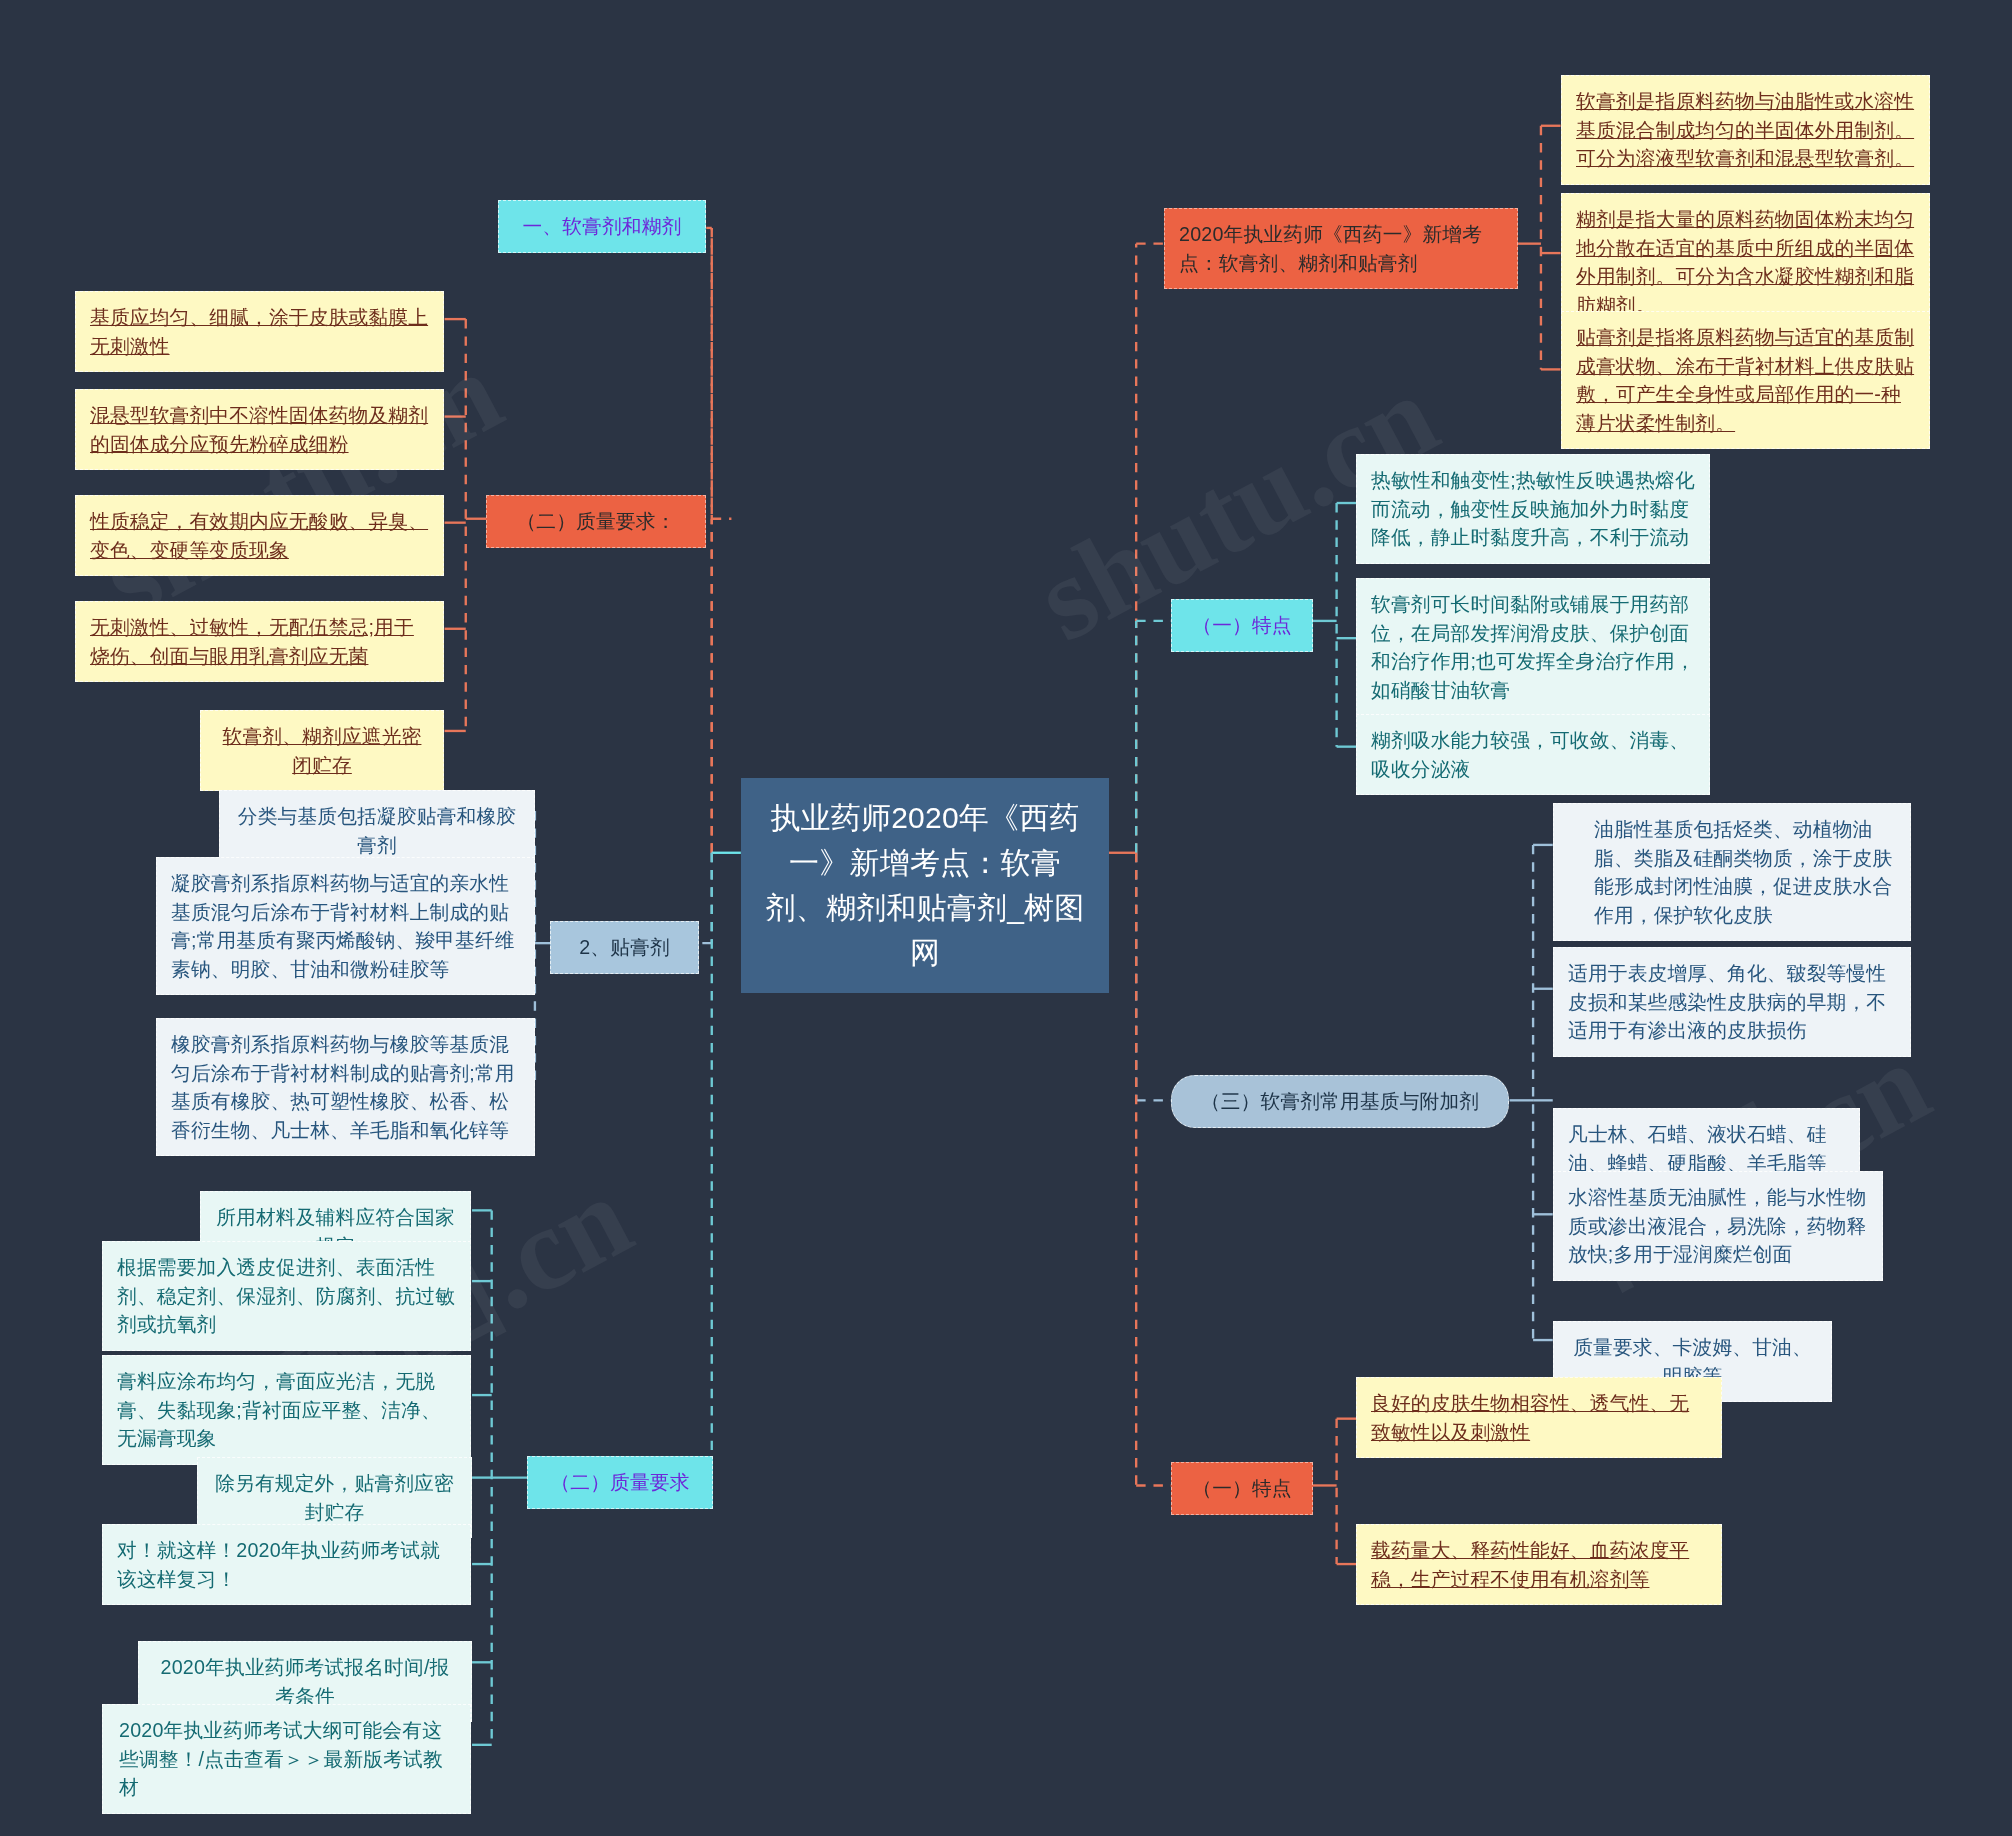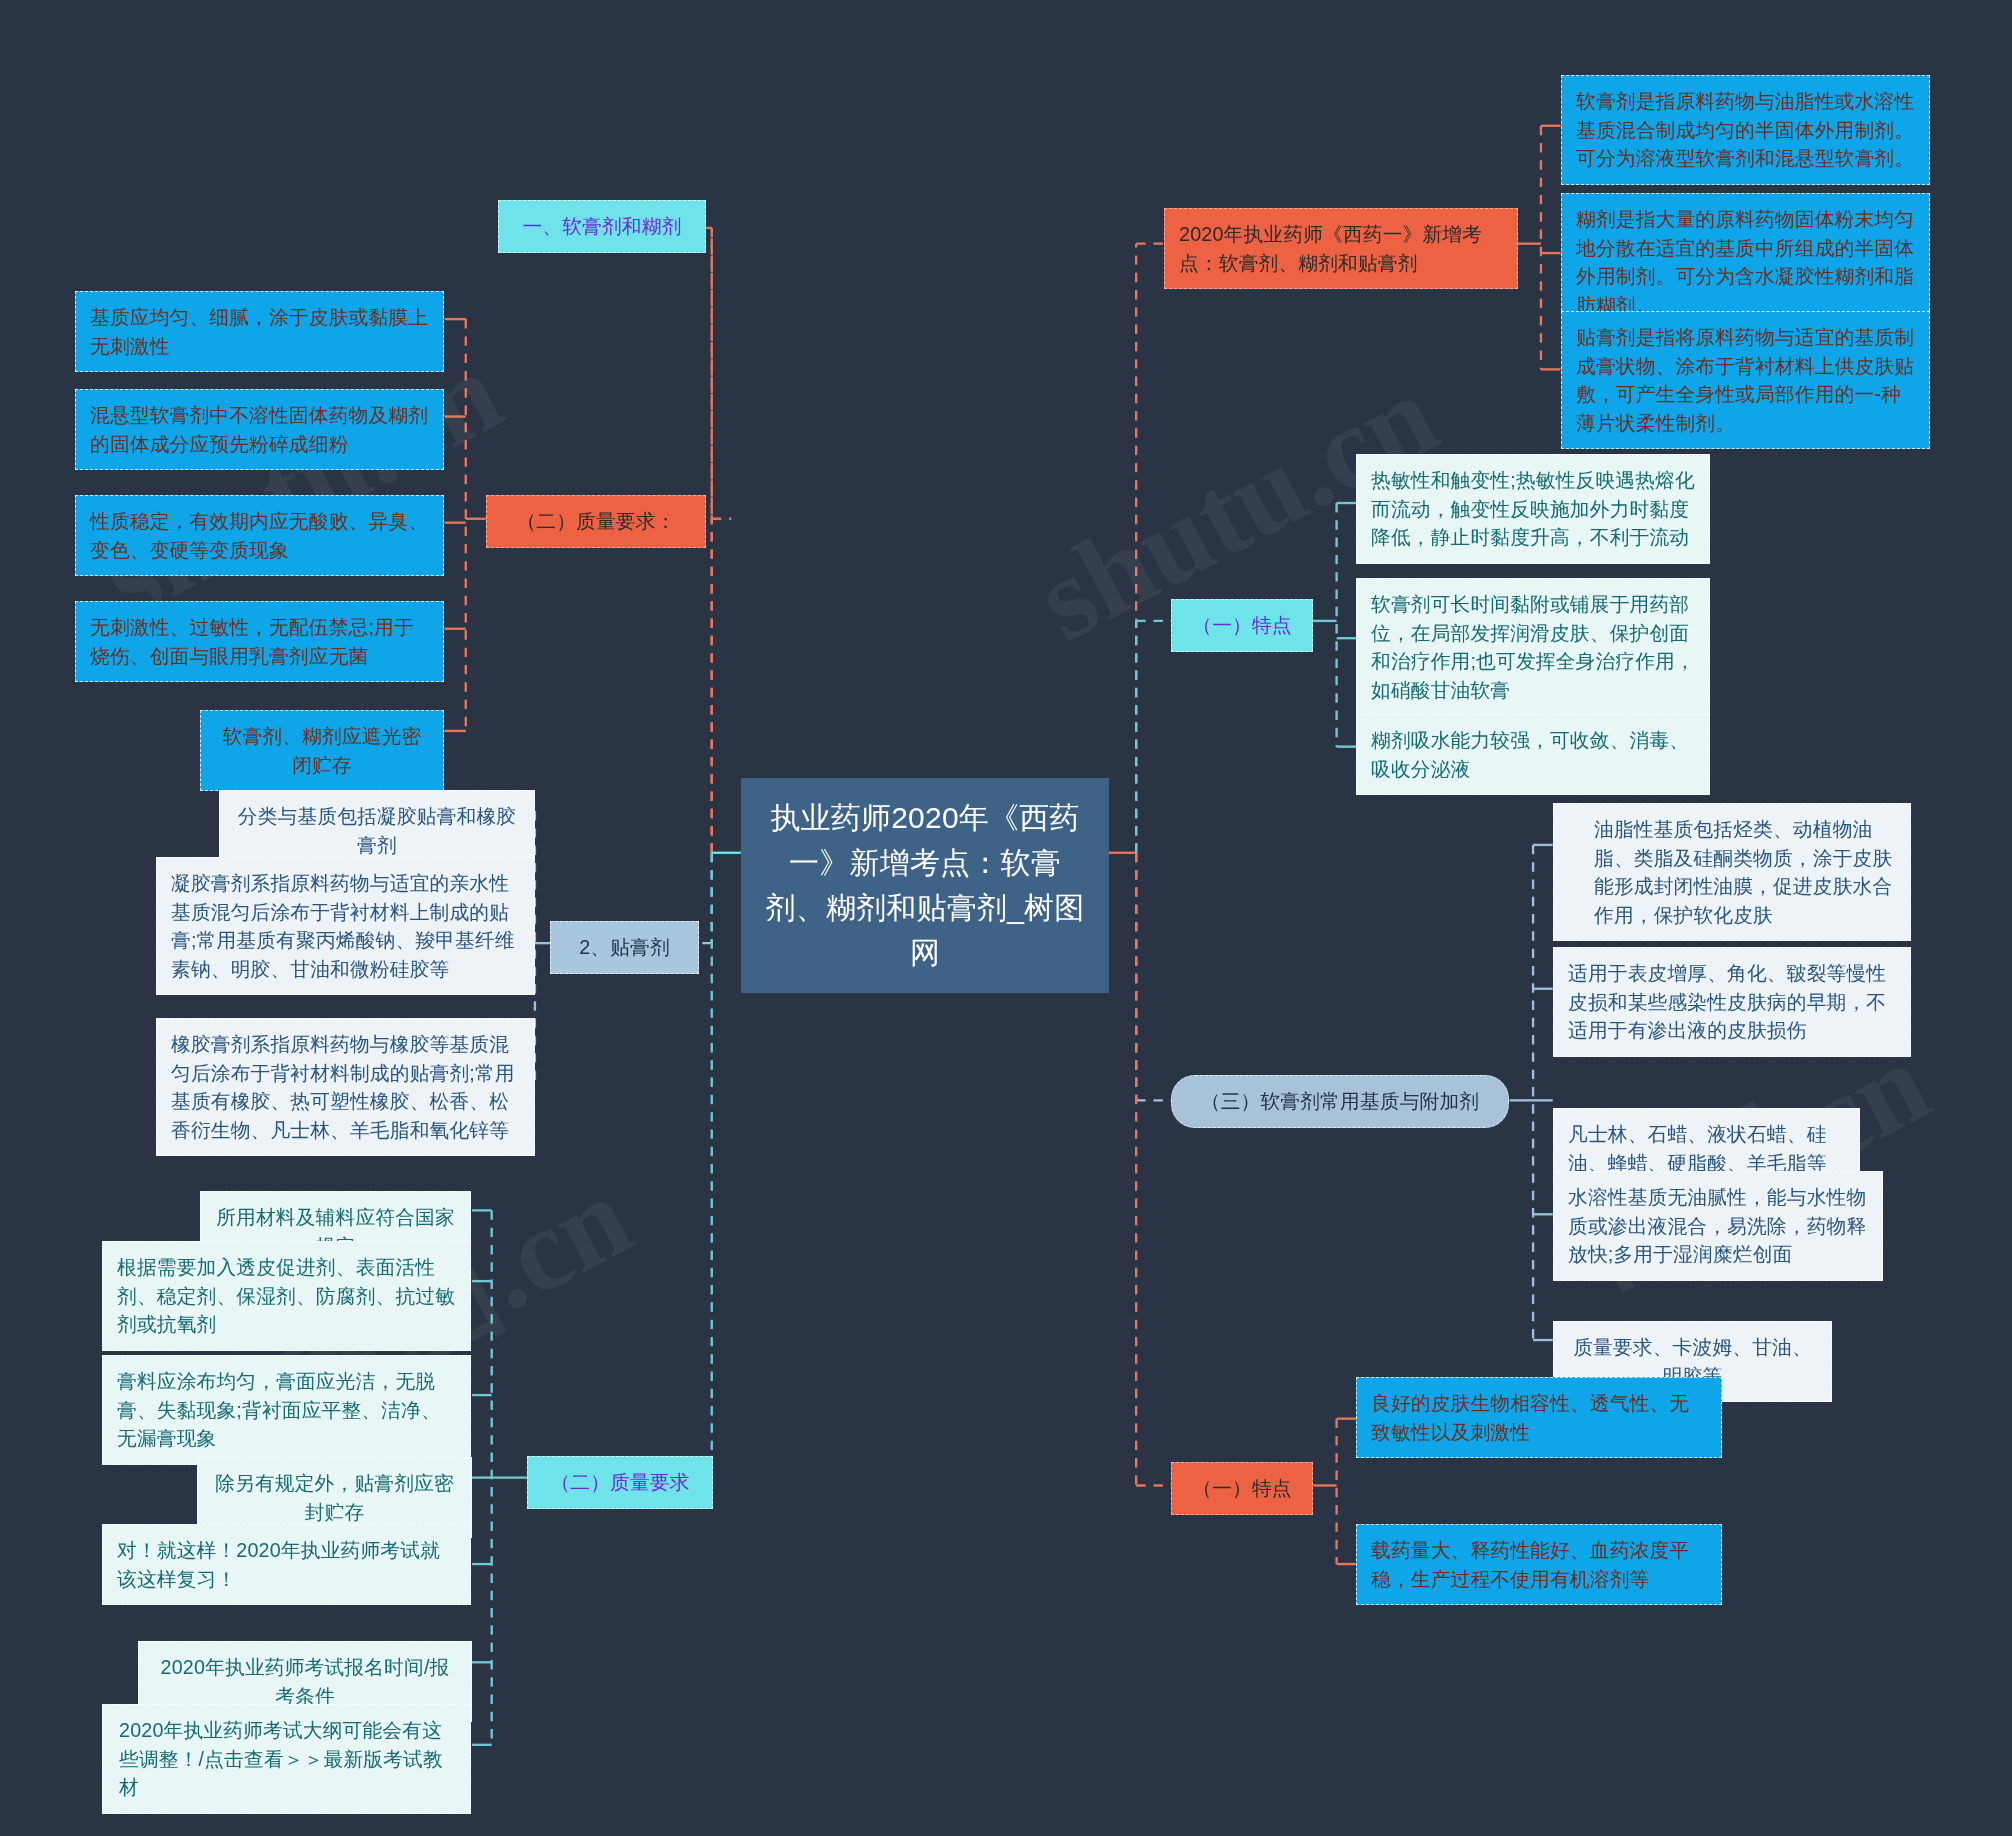--- a/index.html
+++ b/index.html
@@ -22,21 +22,21 @@
     white-space:pre-wrap;
     word-break:break-all;
   }
   
   .t-root{
     background:#3f6287;color:#ffffff;border:none;
     font-size:30px;line-height:1.5;text-align:center;
     padding:17.3px 20.4px;
   }
   .t-orange-head{background:#ec6243;color:#2b2b2b;border-color:rgba(255,255,255,.5);}
-  .t-orange-leaf{background:#0ea5e9;color:#6d2d1c;border-color:rgba(255,255,255,.8);}
+  .t-orange-leaf{background:#fef9c3;color:#6d2d1c;border-color:rgba(255,255,255,.8);text-decoration:underline;}
   .t-cyan-head{background:#6ee4ea;color:#6d28d9;border-color:rgba(255,255,255,.7);}
   .t-cyan-leaf{background:#e8f7f5;color:#146a72;border-color:rgba(255,255,255,.85);}
   .t-blue-head{background:#a8c6dd;color:#1d3347;border-color:rgba(255,255,255,.7);}
   .t-blue-leaf{background:#eef3f7;color:#27557d;border-color:rgba(255,255,255,.85);}
   .t-steel-head{background:#a8c2d8;color:#1d3347;border-color:rgba(255,255,255,.7);}
   .center{text-align:center;}
   
   .wm{
     position:absolute;color:rgba(255,255,255,.055);
     font-size:118px;font-weight:bold;

